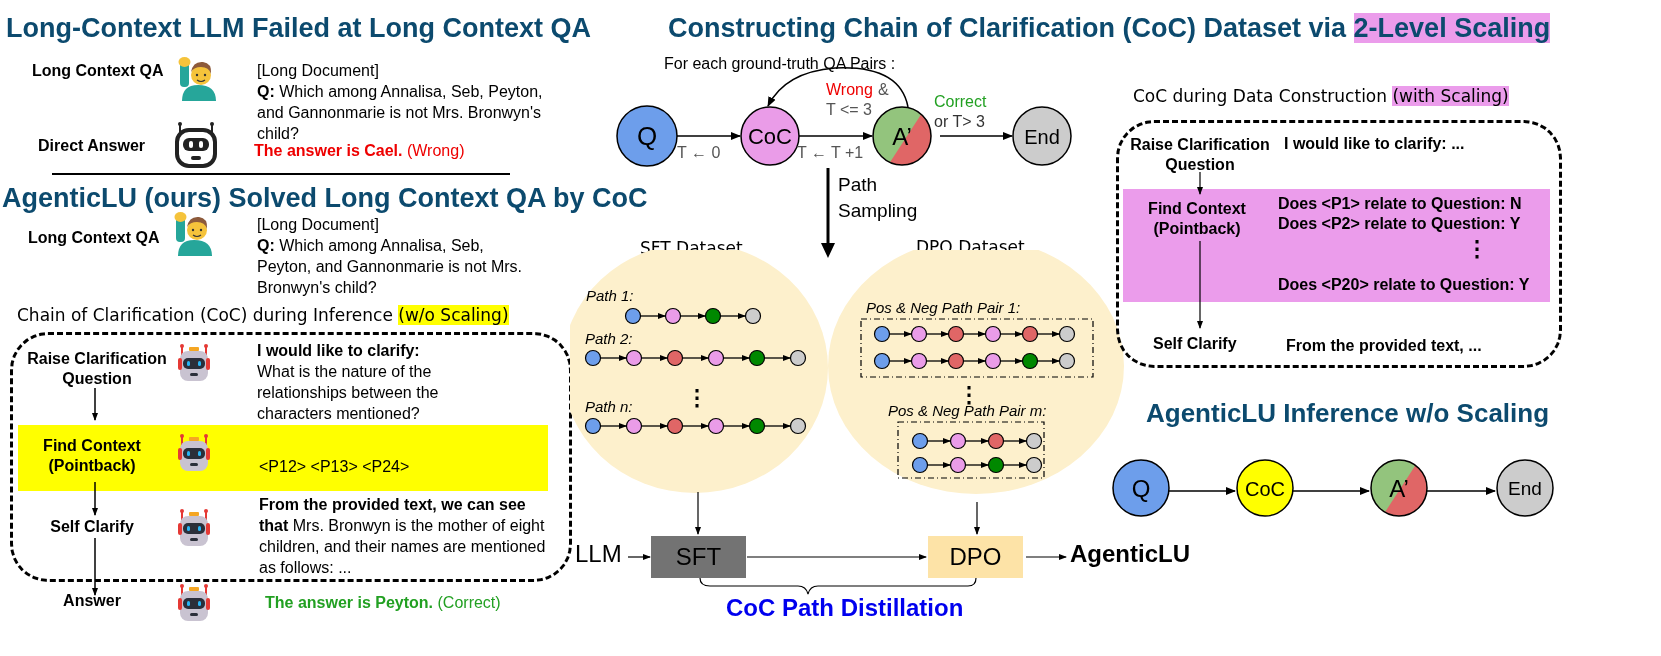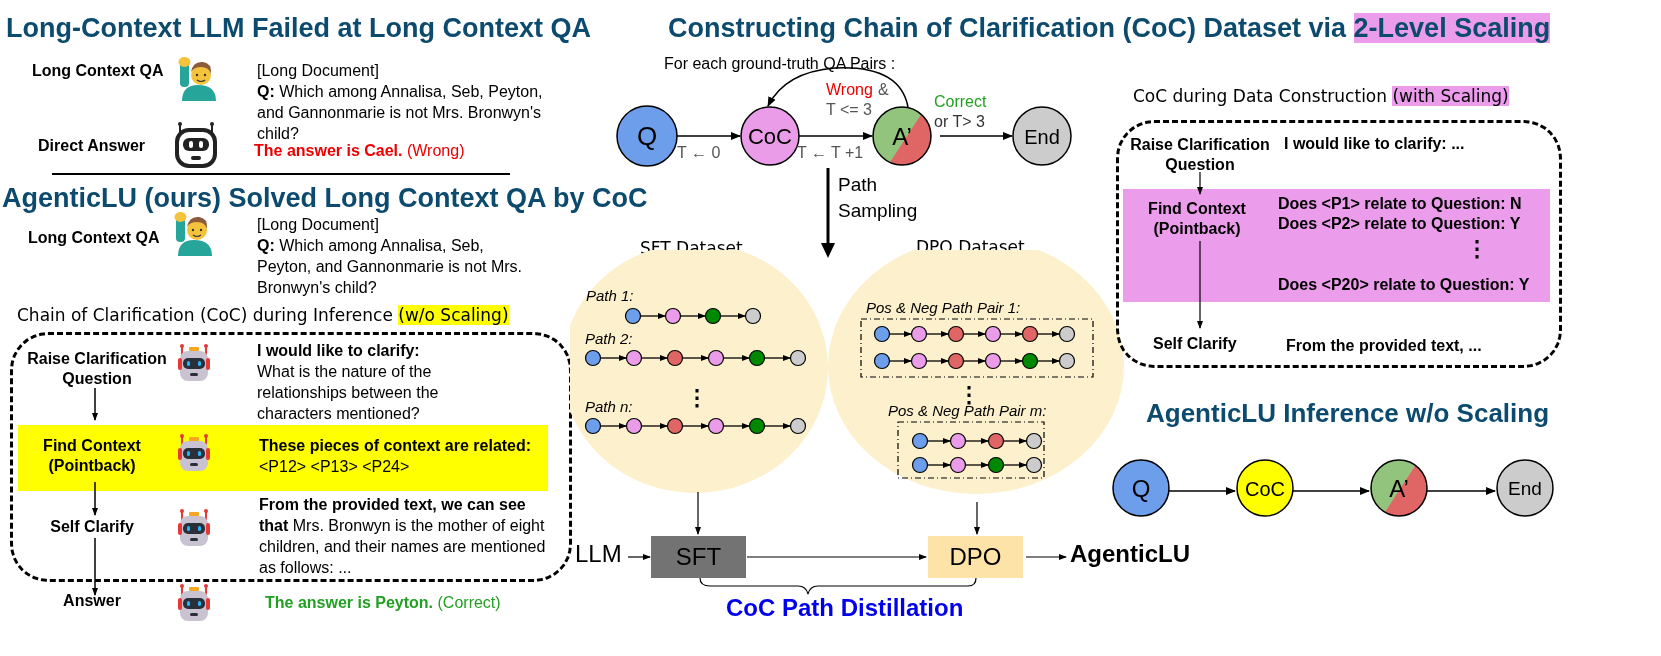--- a/index.html
+++ b/index.html
@@ -174,21 +174,21 @@
       <rect x="11" y="18" width="3" height="5" rx="1.5" fill="#29b6f6"></rect>
       <rect x="22" y="18" width="3" height="5" rx="1.5" fill="#29b6f6"></rect>
       <rect x="14" y="30" width="8" height="3" rx="1.5" fill="#2b2f3a"></rect>
     </svg>
 </div>
 
 <div class="abs txt" style="left:237px;top:340px;width:240px;">
   <b>I would like to clarify:</b><br><span>What is the nature of the relationships between the characters mentioned?</span>
 </div>
 <div class="abs txt" style="left:239px;top:435px;width:310px;">
-  <b>These pieces of context are related:</b><br><span>&lt;P12&gt; &lt;P13&gt; &lt;P24&gt;</span>
+  <br><span>&lt;P12&gt; &lt;P13&gt; &lt;P24&gt;</span>
 </div>
 <div class="abs txt" style="left:239px;top:494px;width:290px;">
   <b>From the provided text, we can see that</b> <span>Mrs. Bronwyn is the mother of eight children, and their names are mentioned as follows: ...</span>
 </div>
 <div class="abs txt" style="left:245px;top:592px;white-space:nowrap;">
   <b class="green">The answer is Peyton.</b> <span class="green">(Correct)</span>
 </div>
 
 <div class="abs h-blue" style="left:668px;top:13px;">
   <span>Constructing Chain of Clarification (CoC) Dataset via</span> <span class="hl-pink">2-Level Scaling</span>

